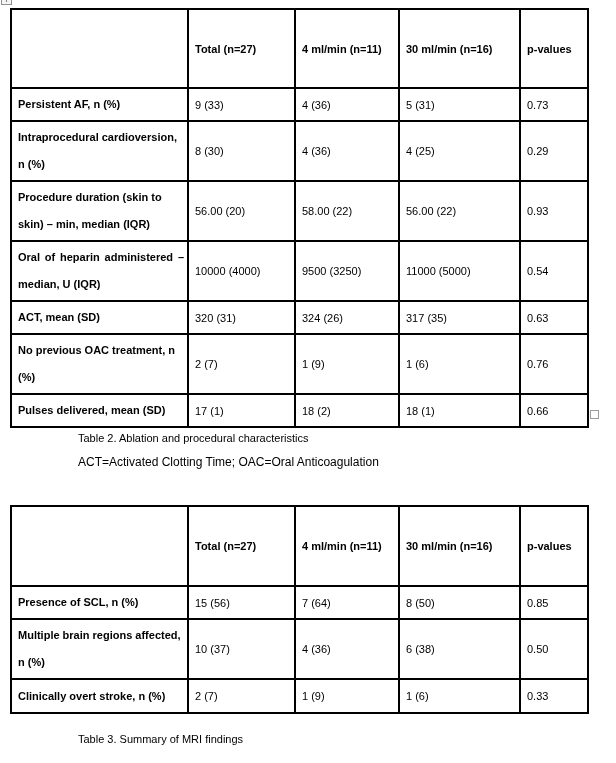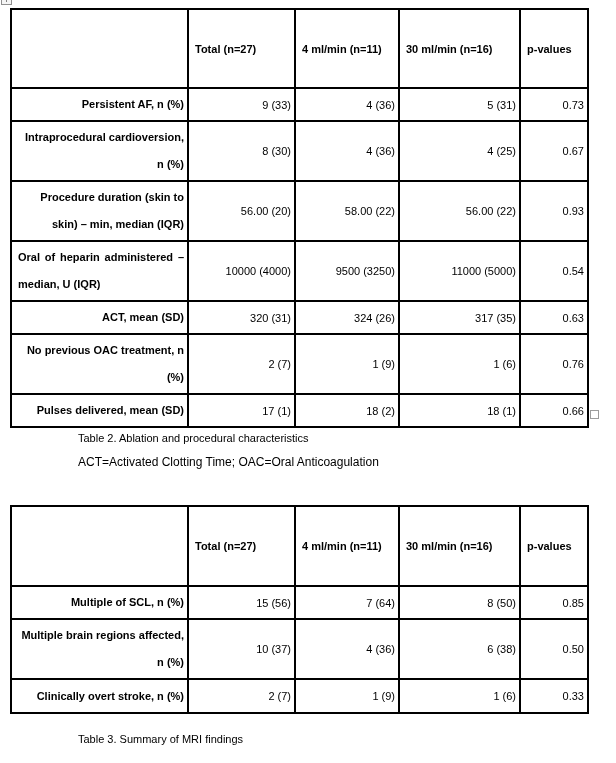--- a/index.html
+++ b/index.html
@@ -58,21 +58,20 @@
     width: 577px;
     background: #ffffff;
   }
   table.doc-table th,
   table.doc-table td {
     border: 2px solid #000000;
     vertical-align: middle;
     font-size: 11px;
     padding: 2px 3px 2px 6px;
     overflow: hidden;
-    text-align: right;
   }
   table.doc-table th {
     font-weight: bold;
     text-align: left;
   }
   td.lbl {
     font-weight: bold;
     line-height: 27px;
   }
   td.lbl.just {
@@ -129,21 +128,21 @@
         <td class="val">9 (33)</td>
         <td class="val">4 (36)</td>
         <td class="val">5 (31)</td>
         <td class="val">0.73</td>
       </tr>
       <tr style="height:53px">
         <td class="lbl">Intraprocedural cardioversion, n (%)</td>
         <td class="val">8 (30)</td>
         <td class="val">4 (36)</td>
         <td class="val">4 (25)</td>
-        <td class="val">0.67</td>
+        <td class="val">0.29</td>
       </tr>
       <tr style="height:54px">
         <td class="lbl">Procedure duration (skin to skin) – min, median (IQR)</td>
         <td class="val">56.00 (20)</td>
         <td class="val">58.00 (22)</td>
         <td class="val">56.00 (22)</td>
         <td class="val">0.93</td>
       </tr>
       <tr style="height:54px">
         <td class="lbl just">Oral of heparin administered – median, U (IQR)</td>
@@ -191,21 +190,21 @@
     </colgroup>
     <tbody>
       <tr style="height:80px">
         <th></th>
         <th>Total (n=27)</th>
         <th>4 ml/min (n=11)</th>
         <th>30 ml/min (n=16)</th>
         <th>p-values</th>
       </tr>
       <tr style="height:32px">
-        <td class="lbl">Multiple of SCL, n (%)</td>
+        <td class="lbl">Presence of SCL, n (%)</td>
         <td class="val">15 (56)</td>
         <td class="val">7 (64)</td>
         <td class="val">8 (50)</td>
         <td class="val">0.85</td>
       </tr>
       <tr style="height:55px">
         <td class="lbl">Multiple brain regions affected, n (%)</td>
         <td class="val">10 (37)</td>
         <td class="val">4 (36)</td>
         <td class="val">6 (38)</td>

